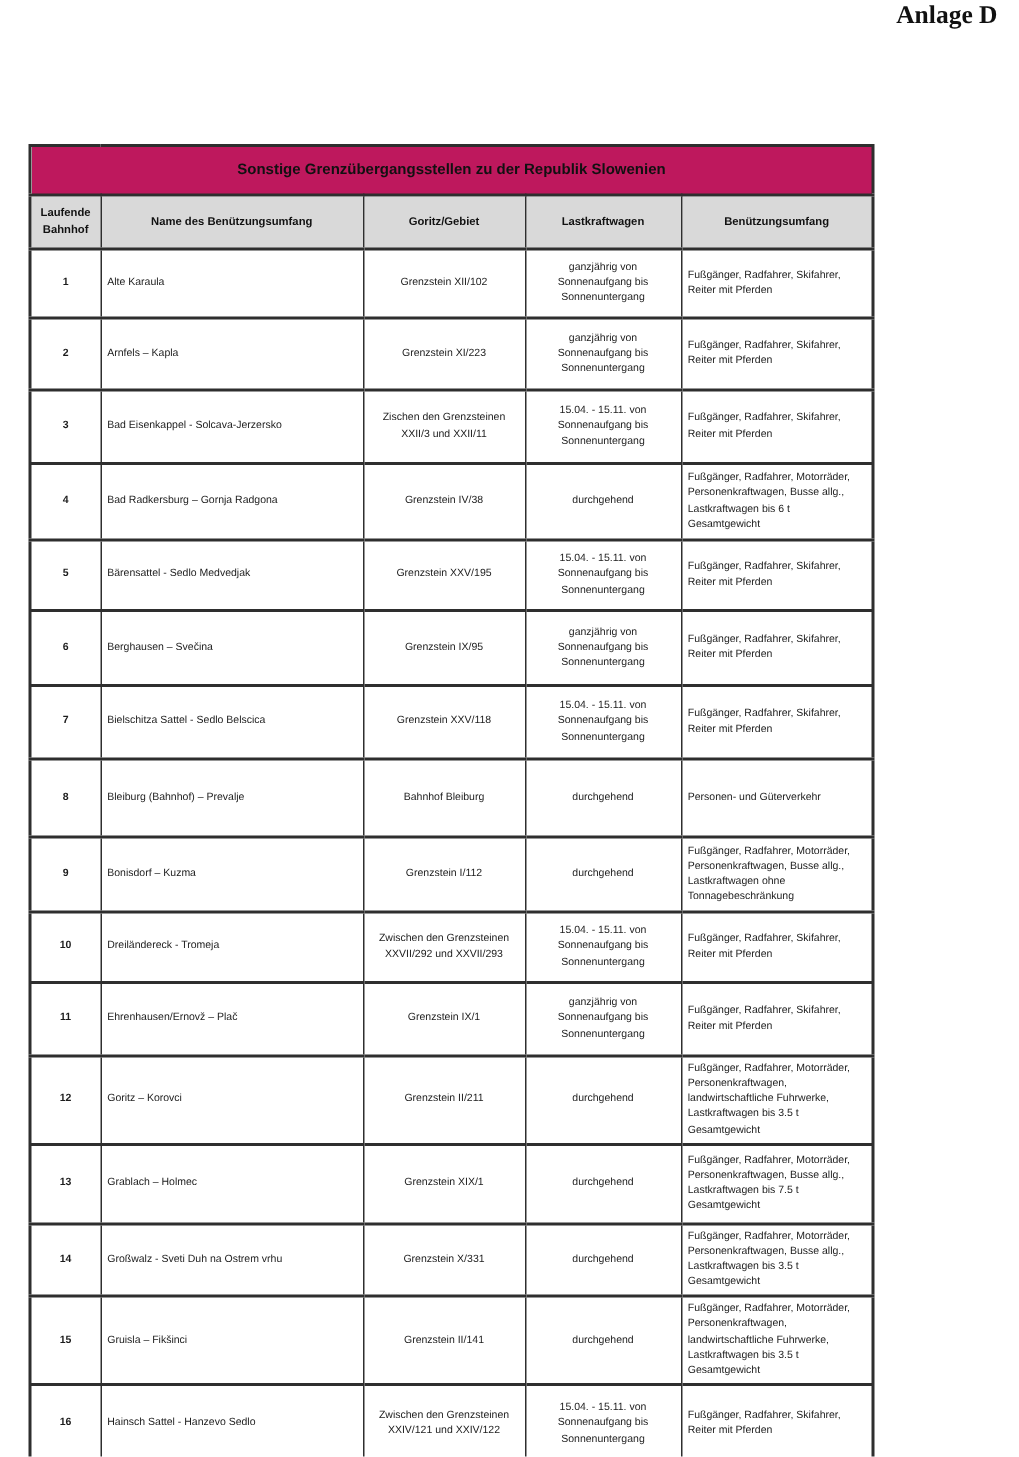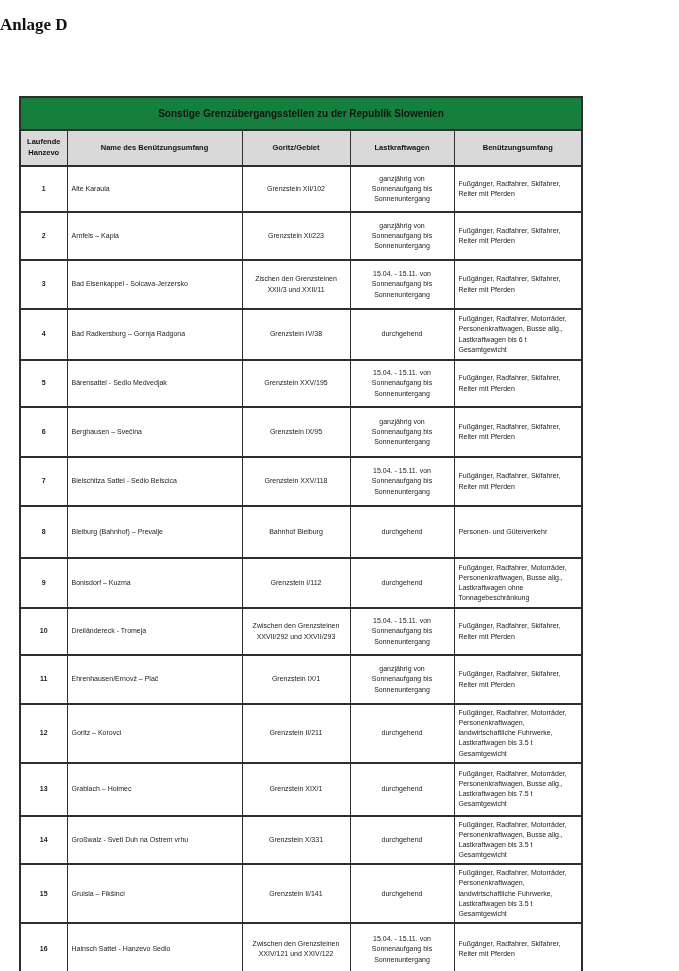--- a/index.html
+++ b/index.html
@@ -5,40 +5,41 @@
   html, body { margin:0; padding:0; }
   body {
     width:679px; height:971px;
     background:#ffffff;
     font-family:"Liberation Sans", sans-serif;
     position:relative;
     color:#1c1c1c;
   }
   .page { position:absolute; inset:0; }
   .anlage {
-    position:absolute; top:15px; left:0; width:665px;
+    position:absolute; top:0; left:0; width:665px;
+    text-align:right;
     font-family:"Liberation Serif", serif;
     font-weight:bold; font-size:17px; color:#111;
   }
   table.doc-table {
     position:absolute; left:19px; top:96px;
     width:562px;
     border-collapse:collapse;
     table-layout:fixed;
     border:2px solid #2e2e2e;
   }
   .doc-table th, .doc-table td {
     border-left:1px solid #2e2e2e;
     border-right:1px solid #2e2e2e;
     border-top:2px solid #2e2e2e;
     border-bottom:2px solid #2e2e2e;
     overflow:hidden;
   }
   .title-row th {
-    background:#15803d;
+    background:#be185d;
     height:29px;
     font-size:10px; font-weight:bold;
     text-align:center; vertical-align:middle;
     color:#111;
   }
   .header-row th {
     background:#d9d9d9;
     height:30px;
     font-size:7.5px; font-weight:bold;
     text-align:center; vertical-align:middle;
@@ -74,21 +75,21 @@
       <col style="width:108px">
       <col style="width:104px">
       <col style="width:128px">
     </colgroup>
     <thead>
       <tr class="title-row">
         <th colspan="5">Sonstige Grenzübergangsstellen zu der Republik Slowenien</th>
       </tr>
       <tr class="header-row" id="header-row">
           <th>Laufende
-Hanzevo</th>
+Bahnhof</th>
           <th>Name des Benützungsumfang</th>
           <th>Goritz/Gebiet</th>
           <th>Lastkraftwagen</th>
           <th>Benützungsumfang</th>
         </tr>
     </thead>
     <tbody id="table-body">
         <tr style="height: 46px;">
           <td class="c-nr">1</td>
           <td class="c-name">Alte Karaula</td>

